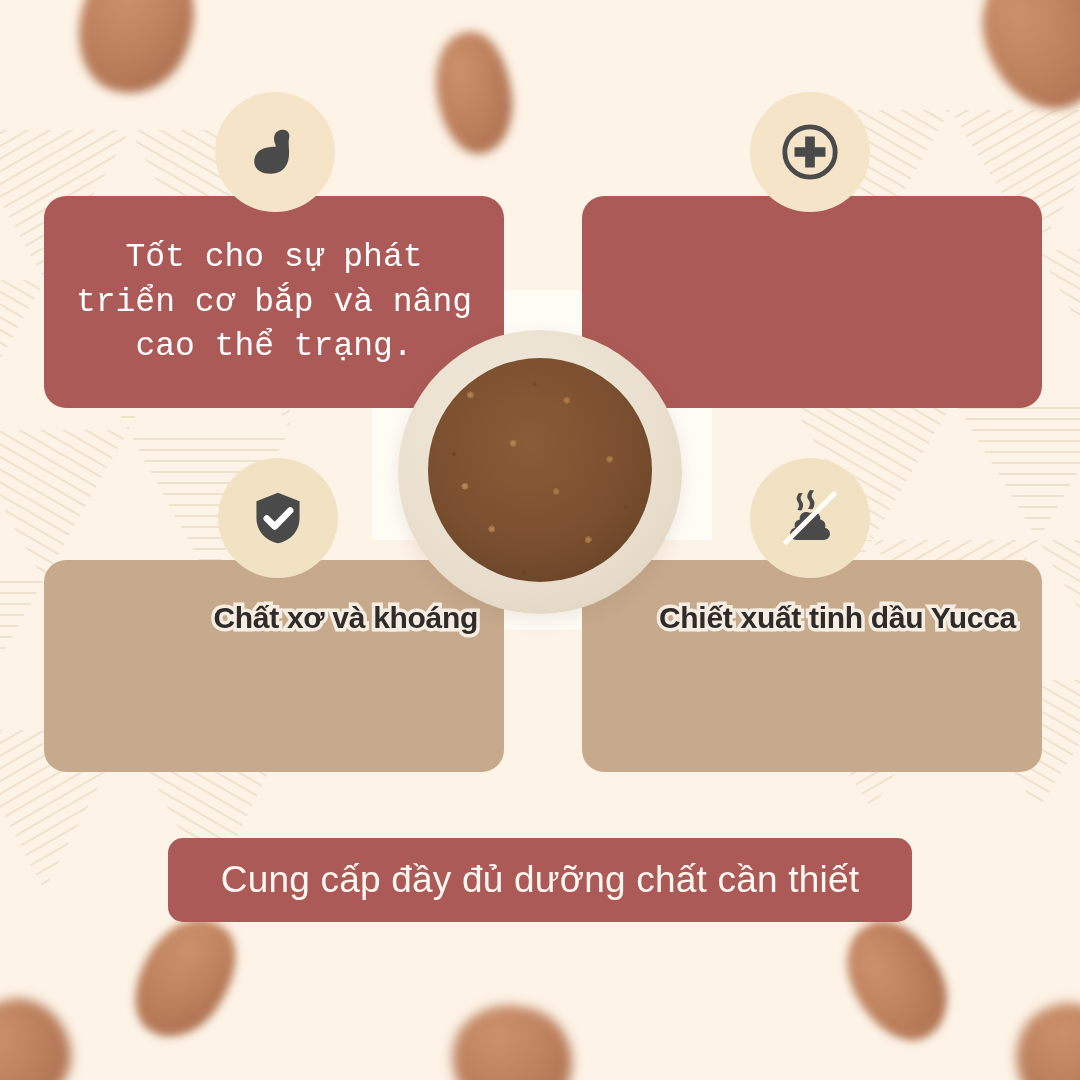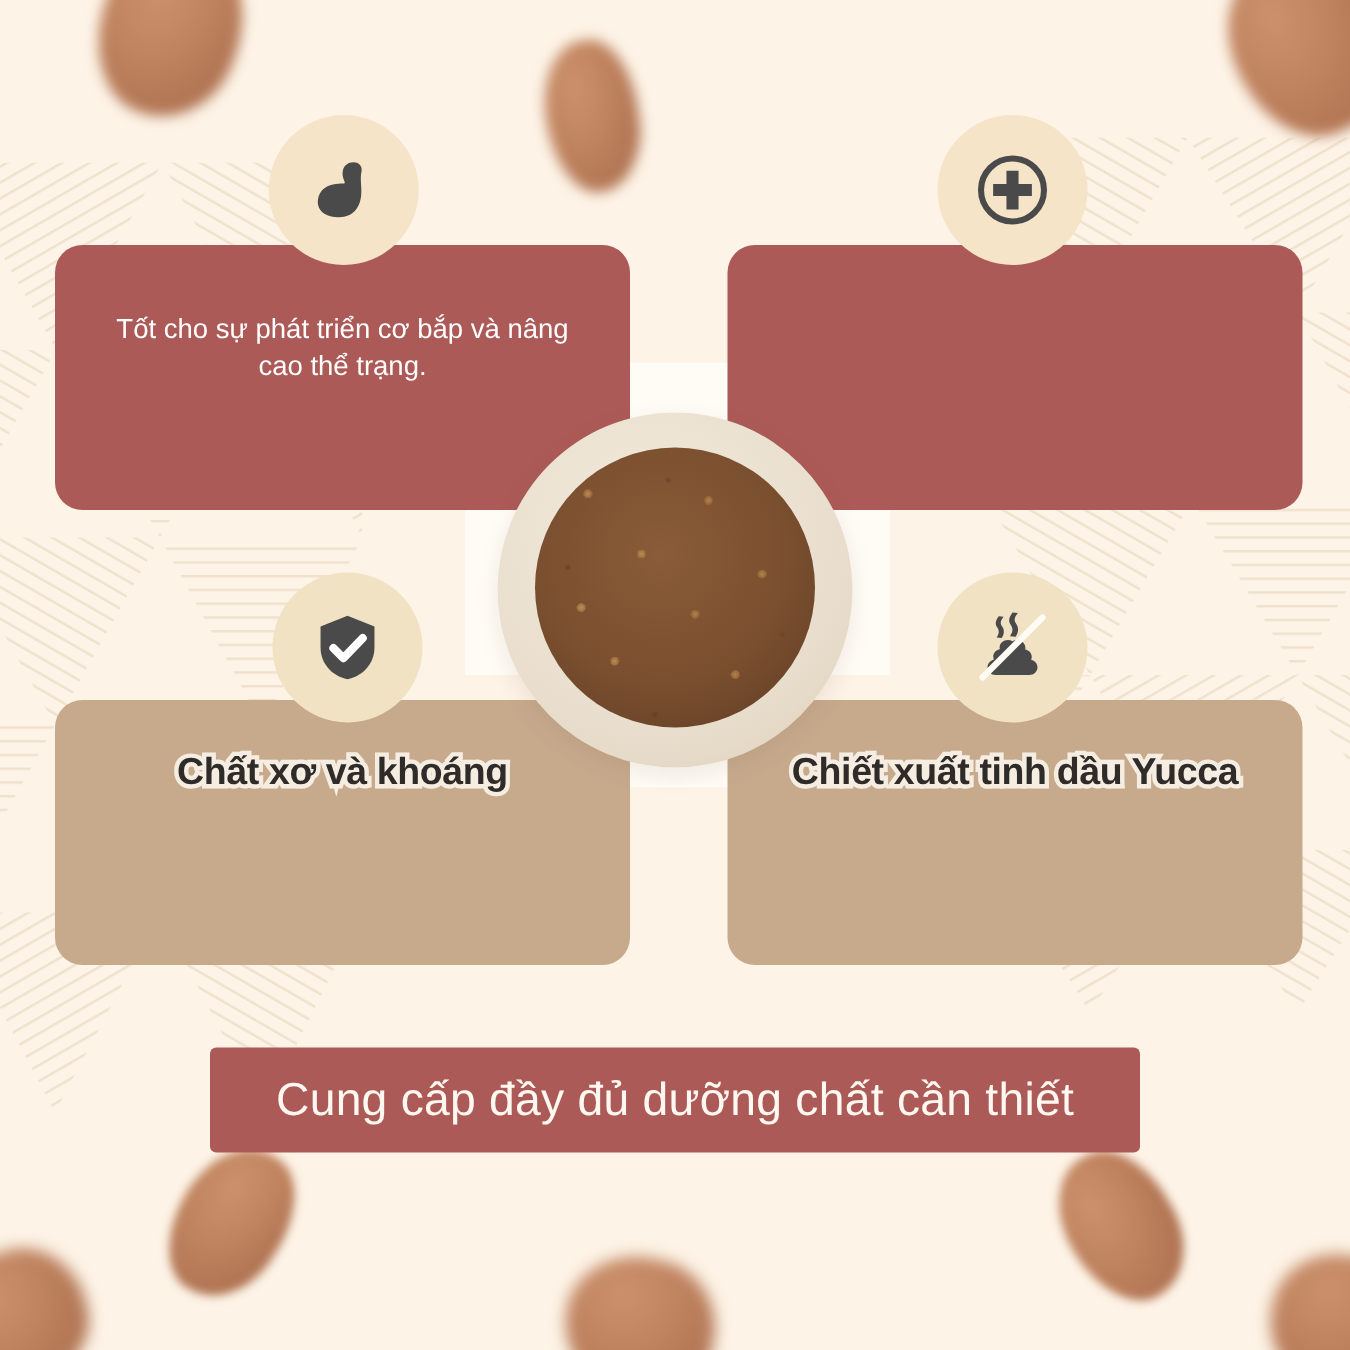--- a/index.html
+++ b/index.html
@@ -95,43 +95,44 @@
   
   .card {
     position: absolute;
     border-radius: 22px;
     z-index: 4;
     box-sizing: border-box;
     padding: 40px 26px 26px;
     text-align: center;
   }
   .card-red { background: #AC5A57; }
-  .card-tan { background: #C7A98C; }
+  .card-tan { background: #C7A98C; text-align: right; }
 
   .card-tl { left: 44px;  top: 196px; width: 460px; height: 212px; }
   .card-tr { left: 582px; top: 196px; width: 460px; height: 212px; }
   .card-bl { left: 44px;  top: 560px; width: 460px; height: 212px; }
   .card-br { left: 582px; top: 560px; width: 460px; height: 212px; }
 
   .card-title {
     font-size: 30px;
     font-weight: 700;
     color: #2E2B29;
     letter-spacing: -0.3px;
     margin: 0 0 12px;
     line-height: 1.18;
     -webkit-text-stroke: 7px #F6EDE2;
     paint-order: stroke fill;
   }
   .card-desc {
-    font-size: 22px;
+    font-size: 33px;
     color: #FFFFFF;
     line-height: 1.35;
-    margin: 12px;
+    margin: 0;
     font-weight: 400;
+    font-family: Liberation Mono, monospace;
   }
 
   
   .bowl-wrap {
     position: absolute;
     left: 398px;
     top: 330px;
     width: 284px;
     height: 284px;
     z-index: 6;
@@ -208,21 +209,21 @@
   }
 
   
   .banner {
     position: absolute;
     left: 168px;
     top: 838px;
     width: 744px;
     height: 84px;
     background: #AC5A57;
-    border-radius: 5px;
+    border-radius: 15px;
     display: flex;
     align-items: center;
     justify-content: center;
     z-index: 5;
   }
   .banner-text {
     font-size: 37px;
     color: #FFF8F0;
     font-weight: 400;
     letter-spacing: .2px;

